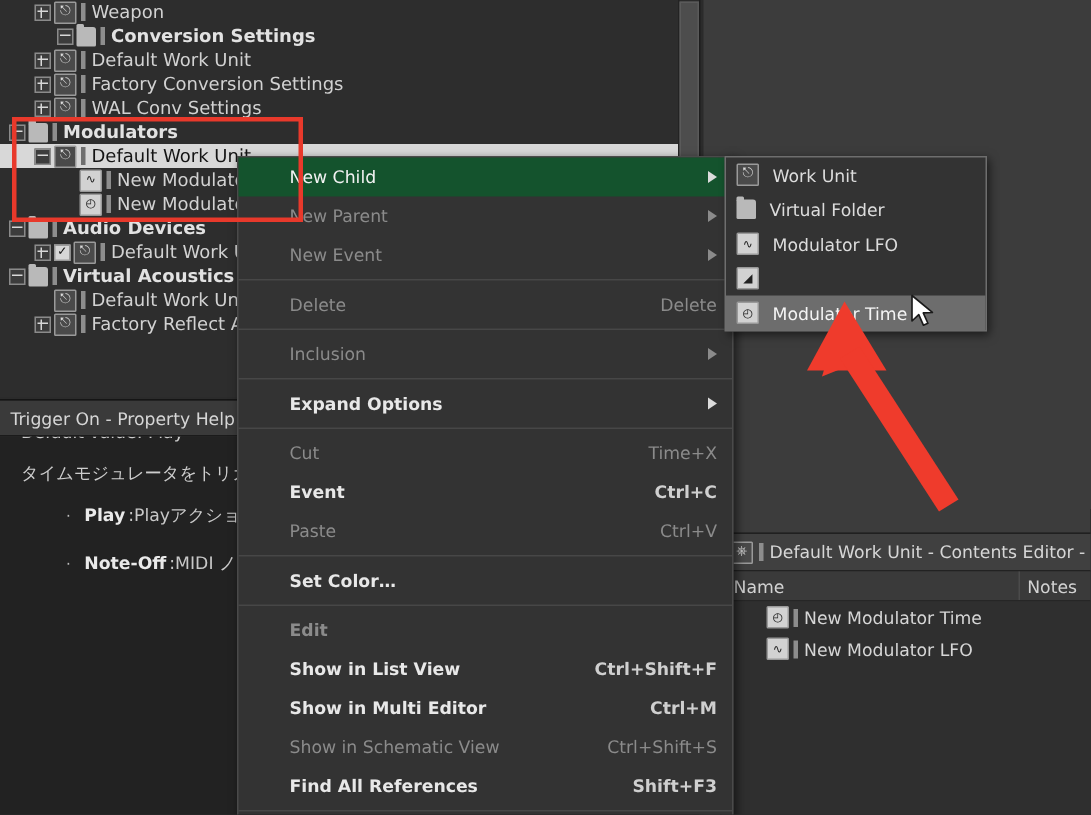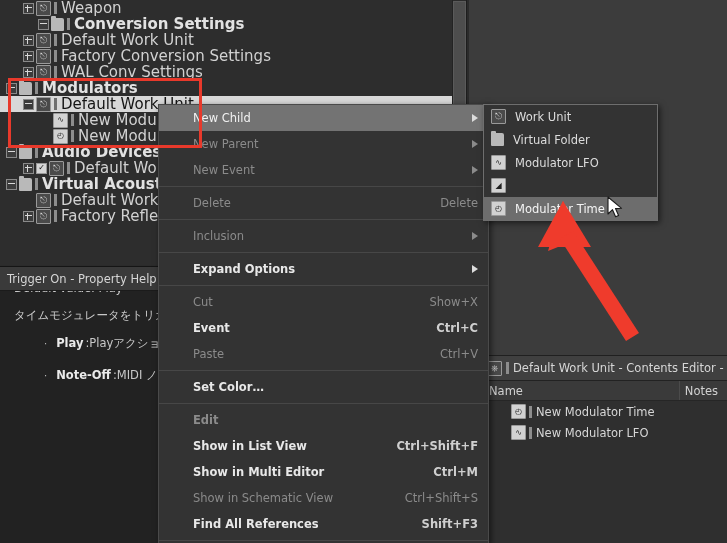--- a/index.html
+++ b/index.html
@@ -14,21 +14,21 @@
   
   #tree-panel{
     left:0;top:0;width:466px;height:265px;
     background:#2d2d2d;border-right:1px solid #1d1d1d;overflow:hidden;
   }
   #tree-inner{position:absolute;left:0;top:0;right:0;top:0;}
   .trow{
     position:relative;height:16px;line-height:16px;white-space:nowrap;
     display:flex;align-items:center;
   }
-  .trow .tlabel{font-size:15px;color:#d2d2d2;}
+  .trow .tlabel{font-size:12px;color:#d2d2d2;}
   .trow.bold .tlabel{font-weight:bold;color:#e2e2e2;}
   .expander{
     width:9px;height:9px;border:1px solid #8a8a8a;background:#3c3c3c;
     display:inline-block;position:relative;flex:0 0 auto;
   }
   .expander:before{
     content:"";position:absolute;left:1px;right:1px;top:3px;height:1px;background:#d8d8d8;
   }
   .expander.plus:after{
     content:"";position:absolute;top:1px;bottom:1px;left:3px;width:1px;background:#d8d8d8;
@@ -121,21 +121,21 @@
   .mi{
     position:relative;height:26px;display:flex;align-items:center;
     padding-left:34px;padding-right:10px;white-space:nowrap;
   }
   .mi .mlabel{font-size:11.5px;color:#d8d8d8;}
   .mi.bold .mlabel{font-weight:bold;color:#e8e8e8;}
   .mi.dim .mlabel{color:#8b8b8b;text-align:right;}
   .mi .shortcut{margin-left:auto;font-size:11.5px;color:#cfcfcf;padding-left:18px;}
   .mi.bold .shortcut{font-weight:bold;}
   .mi.dim .shortcut{color:#8b8b8b;font-weight:normal;}
-  .mi.hl{background:#737373;}
+  .mi.hl{background:#14532d;}
   .mi.hl .mlabel{color:#f2f2f2;}
   .arrow{
     margin-left:auto;width:0;height:0;
     border-left:6px solid #dcdcdc;border-top:4px solid transparent;border-bottom:4px solid transparent;
   }
   .arrow.dim{border-left-color:#8b8b8b;}
   .msep{height:1px;background:#474747;margin:3px 0;}
 
   
   #sub-menu{
@@ -348,21 +348,21 @@
       <span class="arrow dim"></span>
     </div>
     <div class="msep"></div>
     <div class="mi bold">
       <span class="mlabel">Expand Options</span>
       <span class="arrow"></span>
     </div>
     <div class="msep"></div>
     <div class="mi dim">
       <span class="mlabel">Cut</span>
-      <span class="shortcut">Show+X</span>
+      <span class="shortcut">Time+X</span>
     </div>
     <div class="mi bold">
       <span class="mlabel">Event</span>
       <span class="shortcut">Ctrl+C</span>
     </div>
     <div class="mi dim">
       <span class="mlabel">Paste</span>
       <span class="shortcut">Ctrl+V</span>
     </div>
     <div class="msep"></div>

